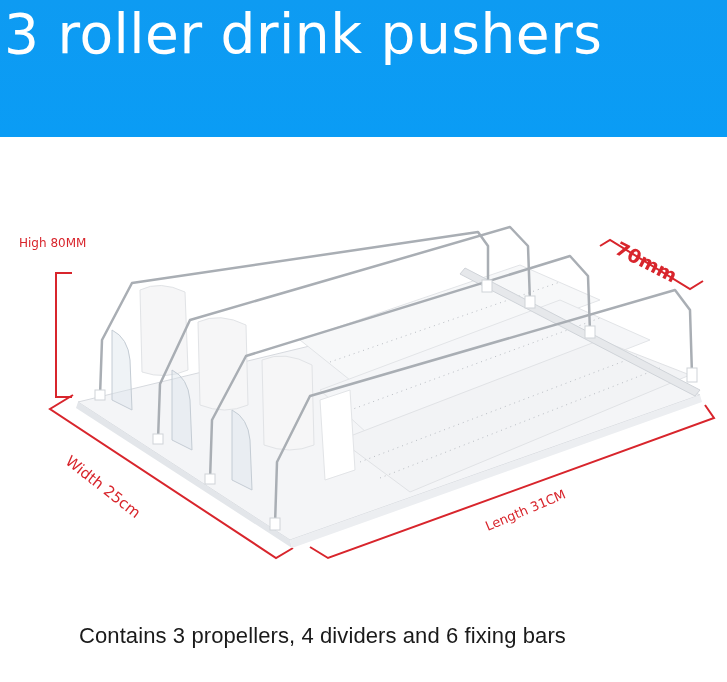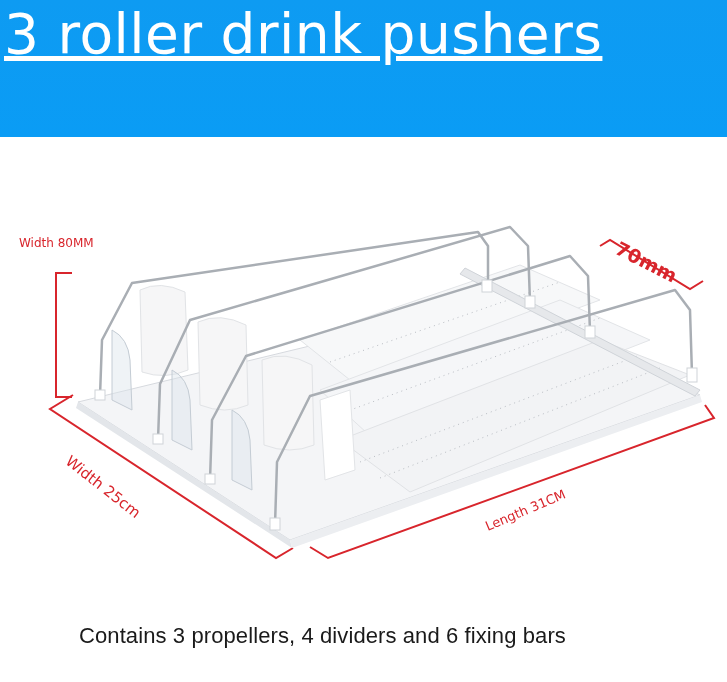--- a/index.html
+++ b/index.html
@@ -1,21 +1,21 @@
 <!DOCTYPE html>
 <html><head>
 <meta charset="utf-8">
 <style>
   html, body { margin:0; padding:0; }
   body { width:727px; height:682px; background:#ffffff; position:relative; overflow:hidden;
          font-family:"DejaVu Sans", sans-serif; }
   .banner { position:absolute; left:0; top:0; width:727px; height:137px;
             background:linear-gradient(180deg,#0e9bf2 0%,#0a9cf5 100%); }
   .title { position:absolute; left:4px; top:2px; color:#fff; font-size:55px; font-weight:400;
-           letter-spacing:0.5px; line-height:64px; white-space:nowrap;text-decoration:underline; }
+           letter-spacing:0.5px; line-height:64px; white-space:nowrap; }
   .product { position:absolute; left:0; top:137px; width:727px; height:460px; }
   .label { position:absolute; color:#d8252c; white-space:nowrap; font-family:"DejaVu Sans", sans-serif; }
   .lbl-high { left:19px; top:236px; font-size:12px; }
   .lbl-70 { left:622px; top:237px; font-size:19px; font-weight:bold; transform:rotate(27deg); transform-origin:left top; }
   .lbl-width { left:73px; top:452px; font-size:15px; transform:rotate(38deg); transform-origin:left top; }
   .lbl-length { left:483px; top:520px; font-size:13px; transform:rotate(-23deg); transform-origin:left top; }
   .caption { position:absolute; left:79px; top:623px; font-size:22px; color:#1a1a1a;
              white-space:nowrap; font-family:"Liberation Sans", sans-serif; letter-spacing:0.1px; }
 </style>
 </head>
@@ -80,18 +80,18 @@
     <rect x="525" y="296" width="10" height="12"></rect>
     <rect x="585" y="326" width="10" height="12"></rect>
     <rect x="687" y="368" width="10" height="14"></rect>
     <rect x="95" y="390" width="10" height="10"></rect>
     <rect x="153" y="434" width="10" height="10"></rect>
     <rect x="205" y="474" width="10" height="10"></rect>
     <rect x="270" y="518" width="10" height="12"></rect>
   </g>
 </svg>
 
-<div class="label lbl-high">Width 80MM</div>
+<div class="label lbl-high">High 80MM</div>
 <div class="label lbl-70">70mm</div>
 <div class="label lbl-width">Width 25cm</div>
 <div class="label lbl-length">Length 31CM</div>
 
 <div class="caption">Contains 3 propellers, 4 dividers and 6 fixing bars</div>
 
 </body></html>

